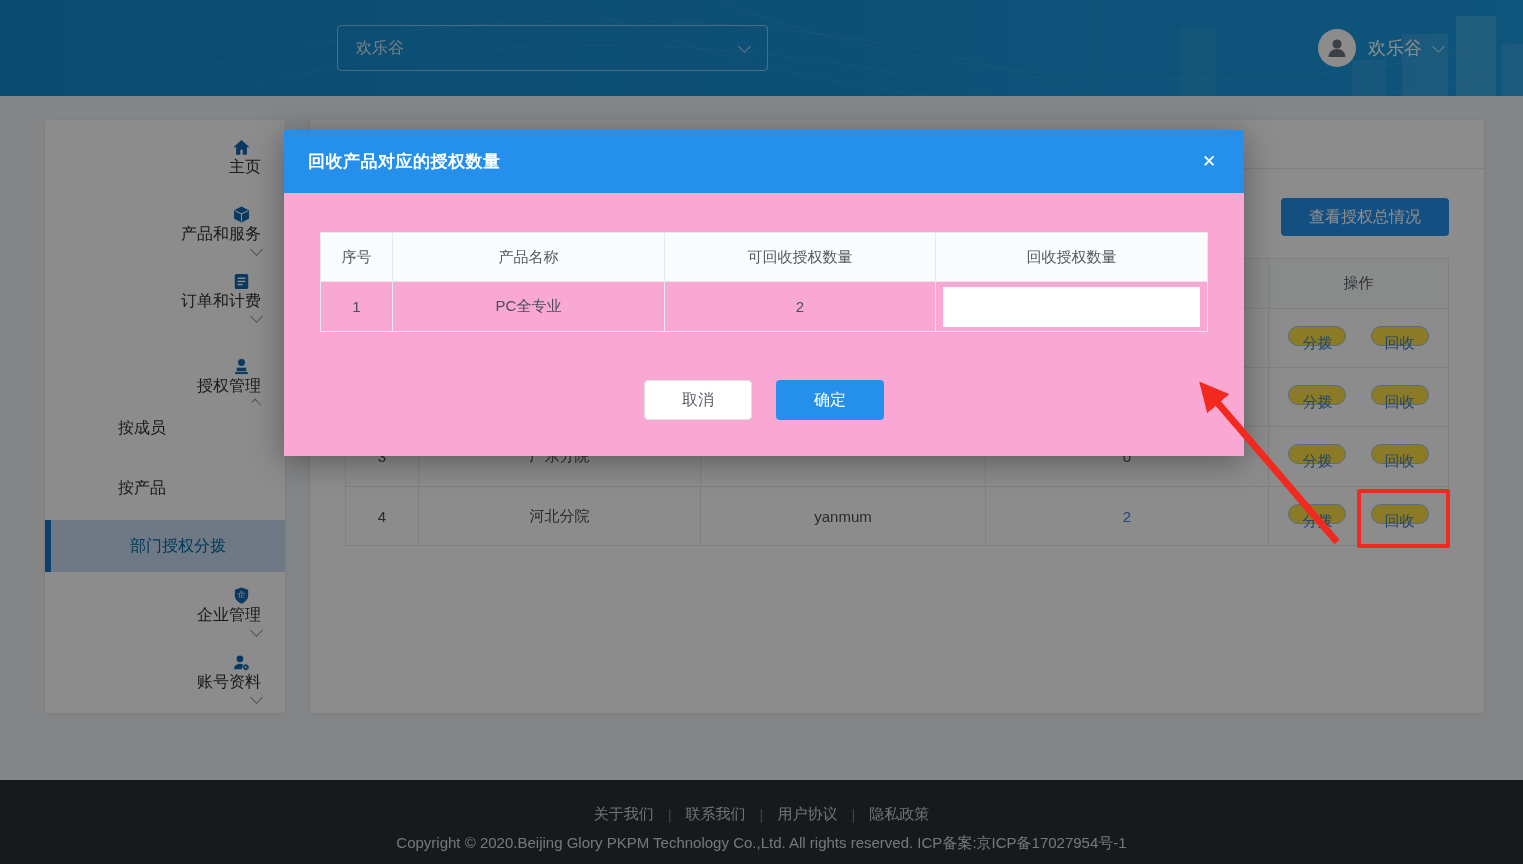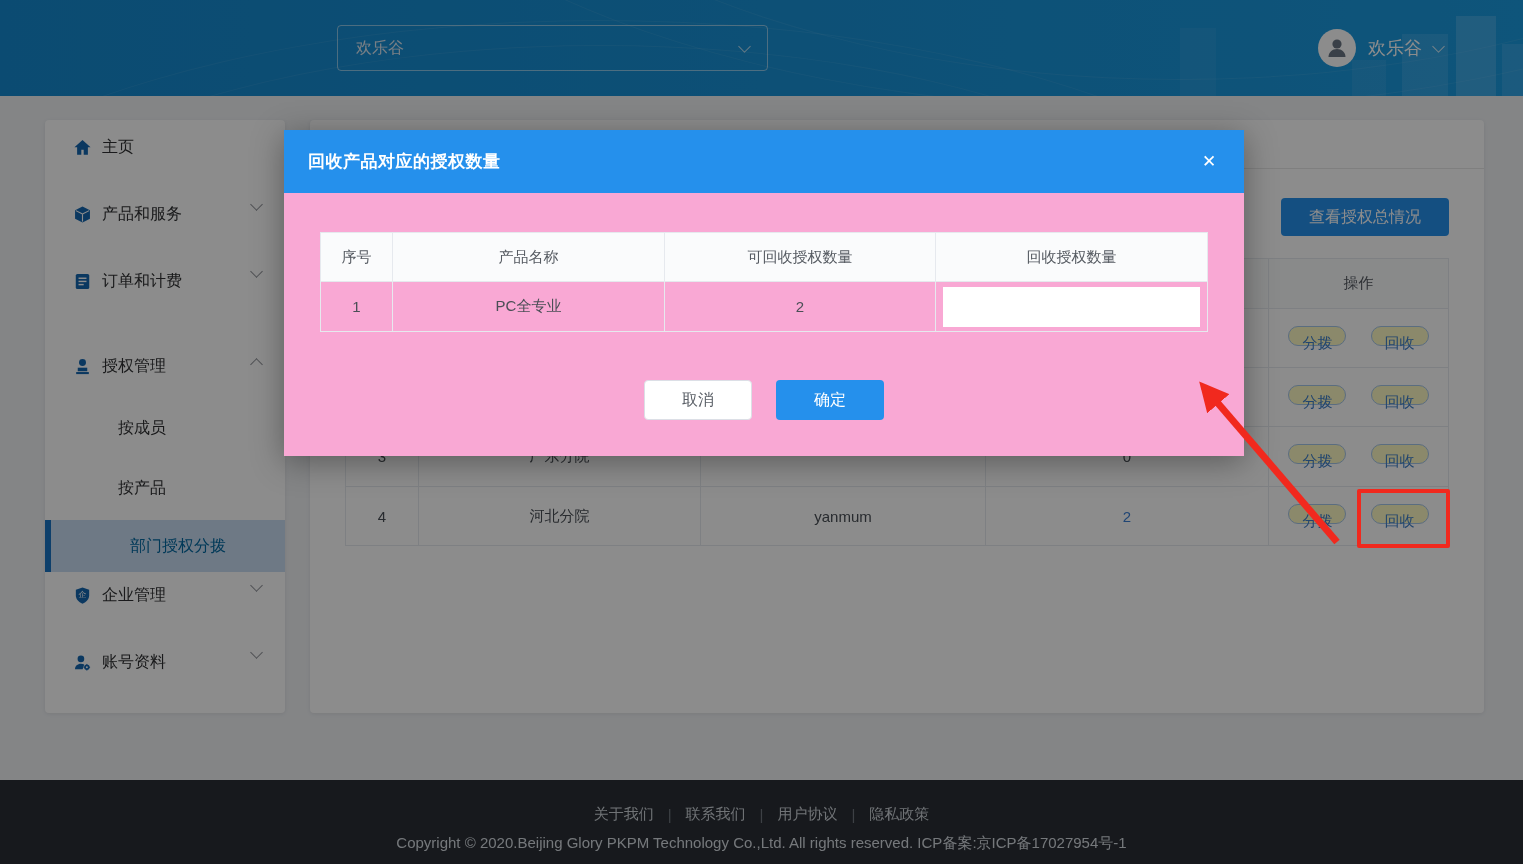--- a/index.html
+++ b/index.html
@@ -48,22 +48,22 @@
     z-index:2; cursor:pointer;
   }
   .avatar { width:38px; height:38px; border-radius:50%; background:#fff; display:flex; align-items:center; justify-content:center; }
   .user-name { color:#fff; font-size:18px; }
   .user-menu .chev { color:rgba(255,255,255,0.8); }
   
   .sidebar {
     position:absolute; left:45px; top:120px; width:240px; height:593px;
     background:#fff; border-radius:4px; box-shadow:0 1px 4px rgba(0,0,0,0.08); z-index:1;
   }
-  .side-item { position:absolute; left:0; width:240px; height:50px; display:flex; align-items:flex-start;
-    padding:0 24px 0 27px; cursor:pointer; color:#303133; font-size:16px; }
+  .side-item { position:absolute; left:0; width:240px; height:50px; display:flex; align-items:flex-end;
+    padding:0 24px 0 27px; cursor:pointer; color:#303133; font-size:16px;flex-direction:column; }
   .side-item .ic { width:20px; height:20px; color:#1567b0; margin-right:10px; flex:none; display:flex; align-items:center; justify-content:center; }
   .side-item .lbl { flex:1; }
   .side-item .chev { color:#909399; }
   .side-sub { position:absolute; left:0; width:240px; height:50px; display:flex; align-items:center;
     padding-left:73px; cursor:pointer; color:#303133; font-size:16px; }
   .side-sub.active {
     height:52px; background:#c9dcf2; color:#0369a1; padding-left:79px;
     border-left:6px solid #1873c4;
   }
   
@@ -80,21 +80,21 @@
   table.grid { border-collapse:collapse; table-layout:fixed; }
   table.grid th, table.grid td {
     border:1px solid #e6e9ee; text-align:center; font-size:15px; color:#4a4f56;
     overflow:hidden; white-space:nowrap;
   }
   table.grid th { background:#fafbfc; font-weight:normal; color:#555a61; }
   .bg-table { position:absolute; left:35px; top:138px; width:1103px; }
   .bg-table th { height:50px; }
   .bg-table td { height:59px; }
   .op-btn {
-    display:inline-block; width:58px; height:20px; line-height:32px; background:#fef9c3;
+    display:inline-block; width:58px; height:20px; line-height:32px; background:#fde047;
     border:1px solid #a5c7ea; border-radius:16px; color:#3f7fc8; font-size:15px;
     cursor:pointer; font-family:inherit;
   }
   .op-btn + .op-btn { margin-left:20px; }
   .cell-link { color:#3b7fd4; cursor:pointer; }
   
   .backdrop { position:absolute; inset:0; background:rgba(0,0,0,0.45); z-index:10; }
   .modal {
     position:absolute; left:284px; top:130px; width:960px; height:326px; background:#f9a8d4;
     z-index:20; box-shadow:0 6px 30px rgba(0,0,0,0.35);

